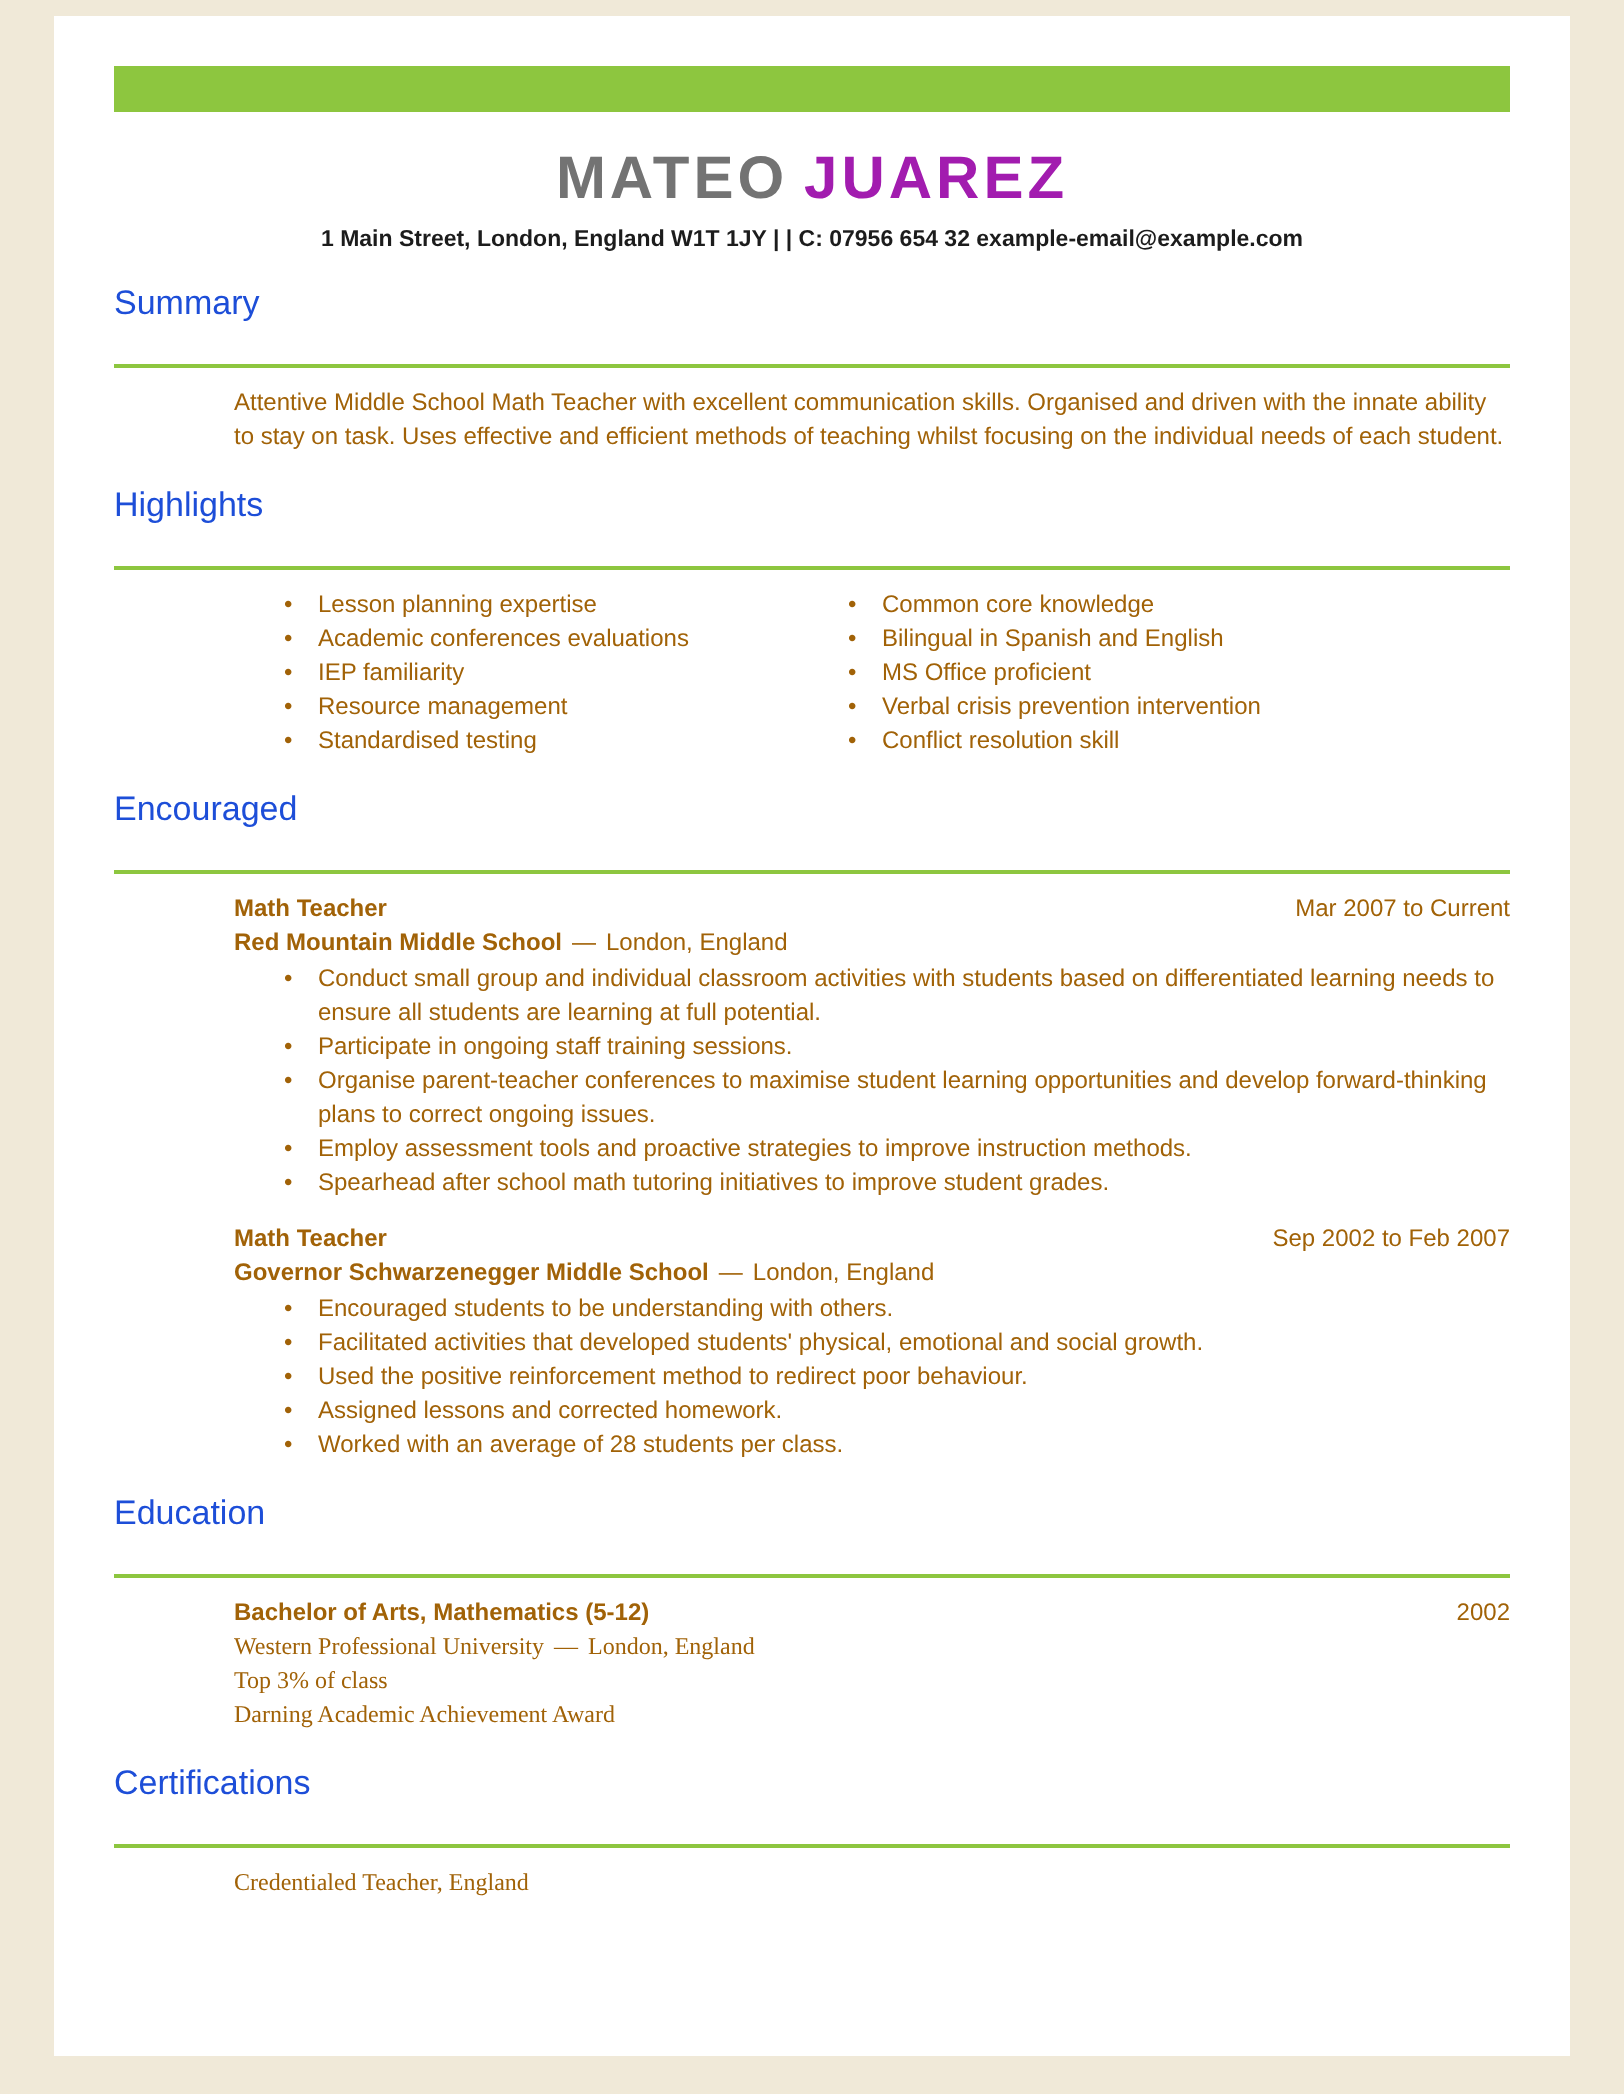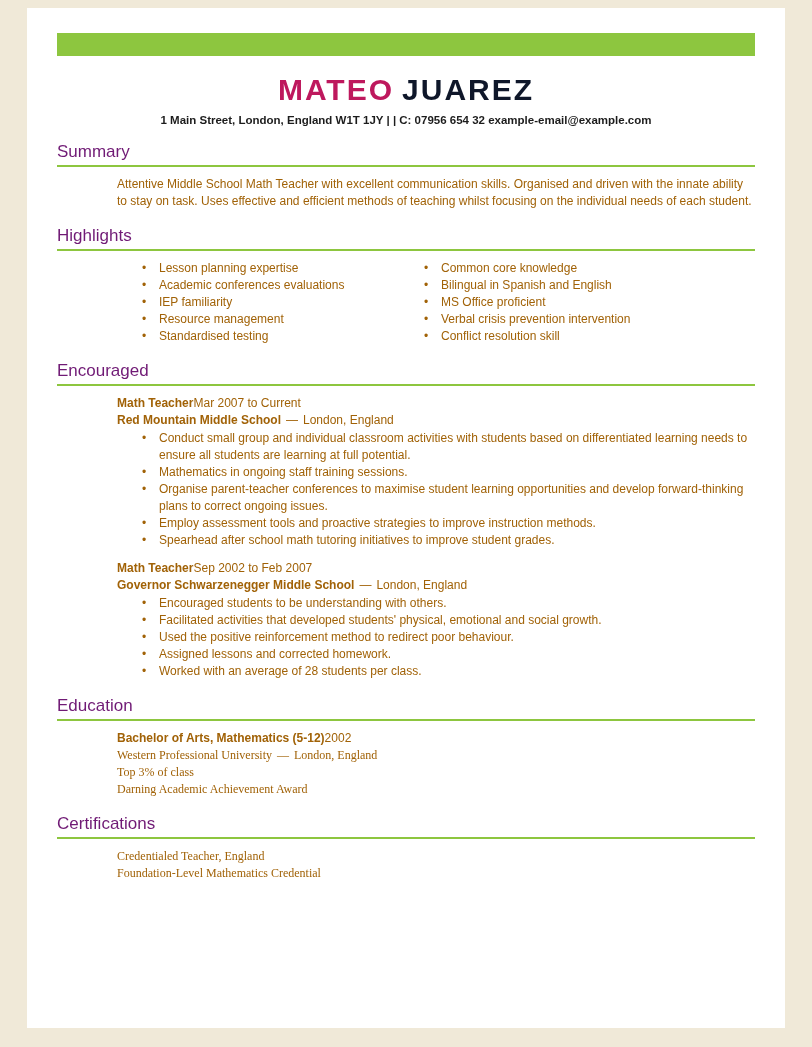--- a/index.html
+++ b/index.html
@@ -25,34 +25,34 @@
     background: #8dc63f;
   }
   .name {
     margin-top: 17px;
     text-align: center;
     font-size: 30px;
     font-weight: bold;
     letter-spacing: 2px;
     line-height: 1.1;
   }
-  .name .first { color: #be185d; margin-right: 8px; }
-  .name .last  { color: #0f172a; }
+  .name .first { color: #737373; margin-right: 8px; }
+  .name .last  { color: #a21caf; }
   .contact {
     margin-top: 8px;
     text-align: center;
     font-size: 11.5px;
     font-weight: bold;
     color: #1c1c1c;
   }
   .section { margin-top: 16px; }
   .section-title {
     font-size: 17px;
-    color: #701a75;
-    padding-bottom: 3px;
+    color: #1d4ed8;
+    padding-bottom: 20px;
     border-bottom: 2px solid #8dc63f;
   }
   .section-content {
     margin-left: 60px;
     padding-top: 9px;
     font-size: 12px;
     line-height: 17px;
     color: #a16207;
   }
   .para { margin: 0; }
@@ -68,20 +68,21 @@
   ul.bullets li::before {
     content: "\2022";
     position: absolute;
     left: 25px;
     top: 0;
   }
   .job { margin-top: 0; }
   .job + .job { margin-top: 11px; }
   .row-split {
     display: flex;
+    justify-content: space-between;
     align-items: baseline;
   }
   .bold { font-weight: bold; }
   .dates { font-weight: normal; }
   .dash { margin: 0 5px; }
   .company-line { margin-bottom: 1px; }
   .edu-line, .cert-line { margin: 0; font-family: Liberation Serif, serif; }
 </style>
 </head>
 <body>
@@ -132,21 +133,21 @@
       <div class="job">
         <div class="row-split">
           <span class="bold">Math Teacher</span>
           <span class="dates">Mar 2007 to Current</span>
         </div>
         <div class="company-line">
           <span class="bold">Red Mountain Middle School</span><span class="dash">—</span><span>London, England</span>
         </div>
         <ul class="bullets">
           <li>Conduct small group and individual classroom activities with students based on differentiated learning needs to ensure all students are learning at full potential.</li>
-          <li>Mathematics in ongoing staff training sessions.</li>
+          <li>Participate in ongoing staff training sessions.</li>
           <li>Organise parent-teacher conferences to maximise student learning opportunities and develop forward-thinking plans to correct ongoing issues.</li>
           <li>Employ assessment tools and proactive strategies to improve instruction methods.</li>
           <li>Spearhead after school math tutoring initiatives to improve student grades.</li>
         </ul>
       </div>
 
       <div class="job">
         <div class="row-split">
           <span class="bold">Math Teacher</span>
           <span class="dates">Sep 2002 to Feb 2007</span>
@@ -178,17 +179,16 @@
       </div>
       <div class="edu-line">Top 3% of class</div>
       <div class="edu-line">Darning Academic Achievement Award</div>
     </div>
   </div>
 
   <div class="section">
     <div class="section-title">Certifications</div>
     <div class="section-content">
       <div class="cert-line">Credentialed Teacher, England</div>
-      <div class="cert-line">Foundation-Level Mathematics Credential</div>
     </div>
   </div>
 
 </div>
 
 </body></html>

